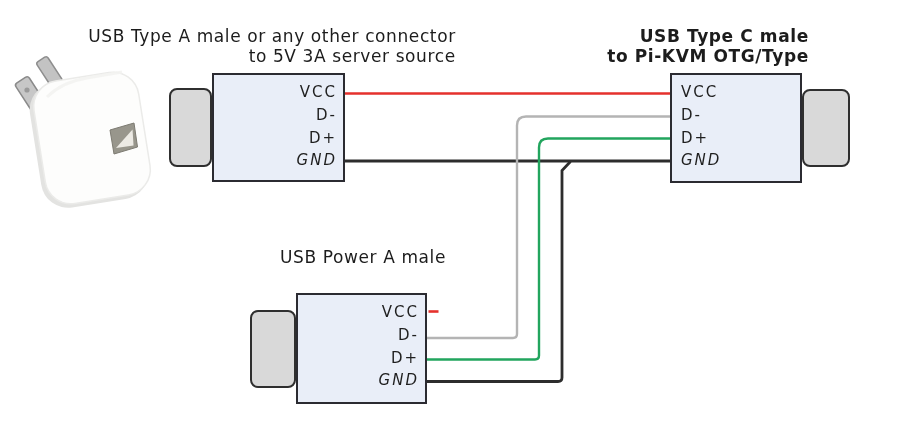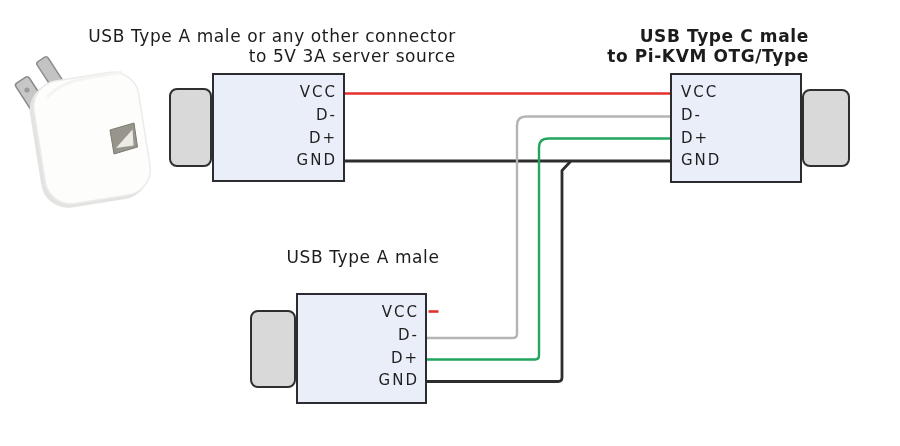--- a/index.html
+++ b/index.html
@@ -19,21 +19,21 @@
   .block {
     position:absolute; background:#e9eef8; border:2px solid #2b2b31;
     box-sizing:border-box;
   }
   .pin {
     position:absolute; height:23px; line-height:23px;
     font-size:15px; letter-spacing:2px; color:#1f1f1f; white-space:nowrap;
   }
   .pin.r { right:6px; text-align:right; }
   .pin.l { left:9px; text-align:left; }
-  .pin.p0 { top:6px; } .pin.p1 { top:29px; } .pin.p2 { top:51.5px; } .pin.p3 { top:74px; }
+  .pin.p0 { top:6px; } .pin.p1 { top:29px; } .pin.p2 { top:51.5px; } .pin.p3 { top:74px;font-style:italic; }
   .wires, .adapter { position:absolute; pointer-events:none; }
 </style>
 </head>
 <body>
 
 <div class="canvas">
 
   <svg class="adapter" style="left:2px; top:52px;" width="160" height="156" viewBox="0 0 160 156">
 
     <g>
@@ -56,21 +56,21 @@
 
   <div class="title" style="left:272px; top:26px;">
     <div>USB Type A male or any other connector</div>
     <div>to 5V 3A server source</div>
   </div>
   <div class="title" style="left:708px; top:26px;font-weight:bold;">
     <div>USB Type C male</div>
     <div>to Pi-KVM OTG/Type</div>
   </div>
   <div class="title" style="left:363px; top:247px;">
-    <div>USB Type A male</div>
+    <div>USB Power A male</div>
   </div>
 
   <div class="plug" style="left:169px; top:88px; width:43px; height:79px;"></div>
   <div class="plug" style="left:802px; top:89px; width:48px; height:78px;"></div>
   <div class="plug" style="left:250px; top:310px; width:46px; height:78px;"></div>
 
   <svg class="wires" style="left:0; top:0;" width="900" height="446" viewBox="0 0 900 446">
     <path fill="none" stroke-width="2.4" d="M345 93.5 H670" stroke="#e5312d"></path>
     <path fill="none" stroke-width="2.8" d="M345 161 H670" stroke="#2d2d2d"></path>
     <path fill="none" stroke-width="2.4" d="M427 338 H513 Q517 338 517 334 V125.5 Q517 116.5 526 116.5 H670" stroke="#b4b4b4"></path>

